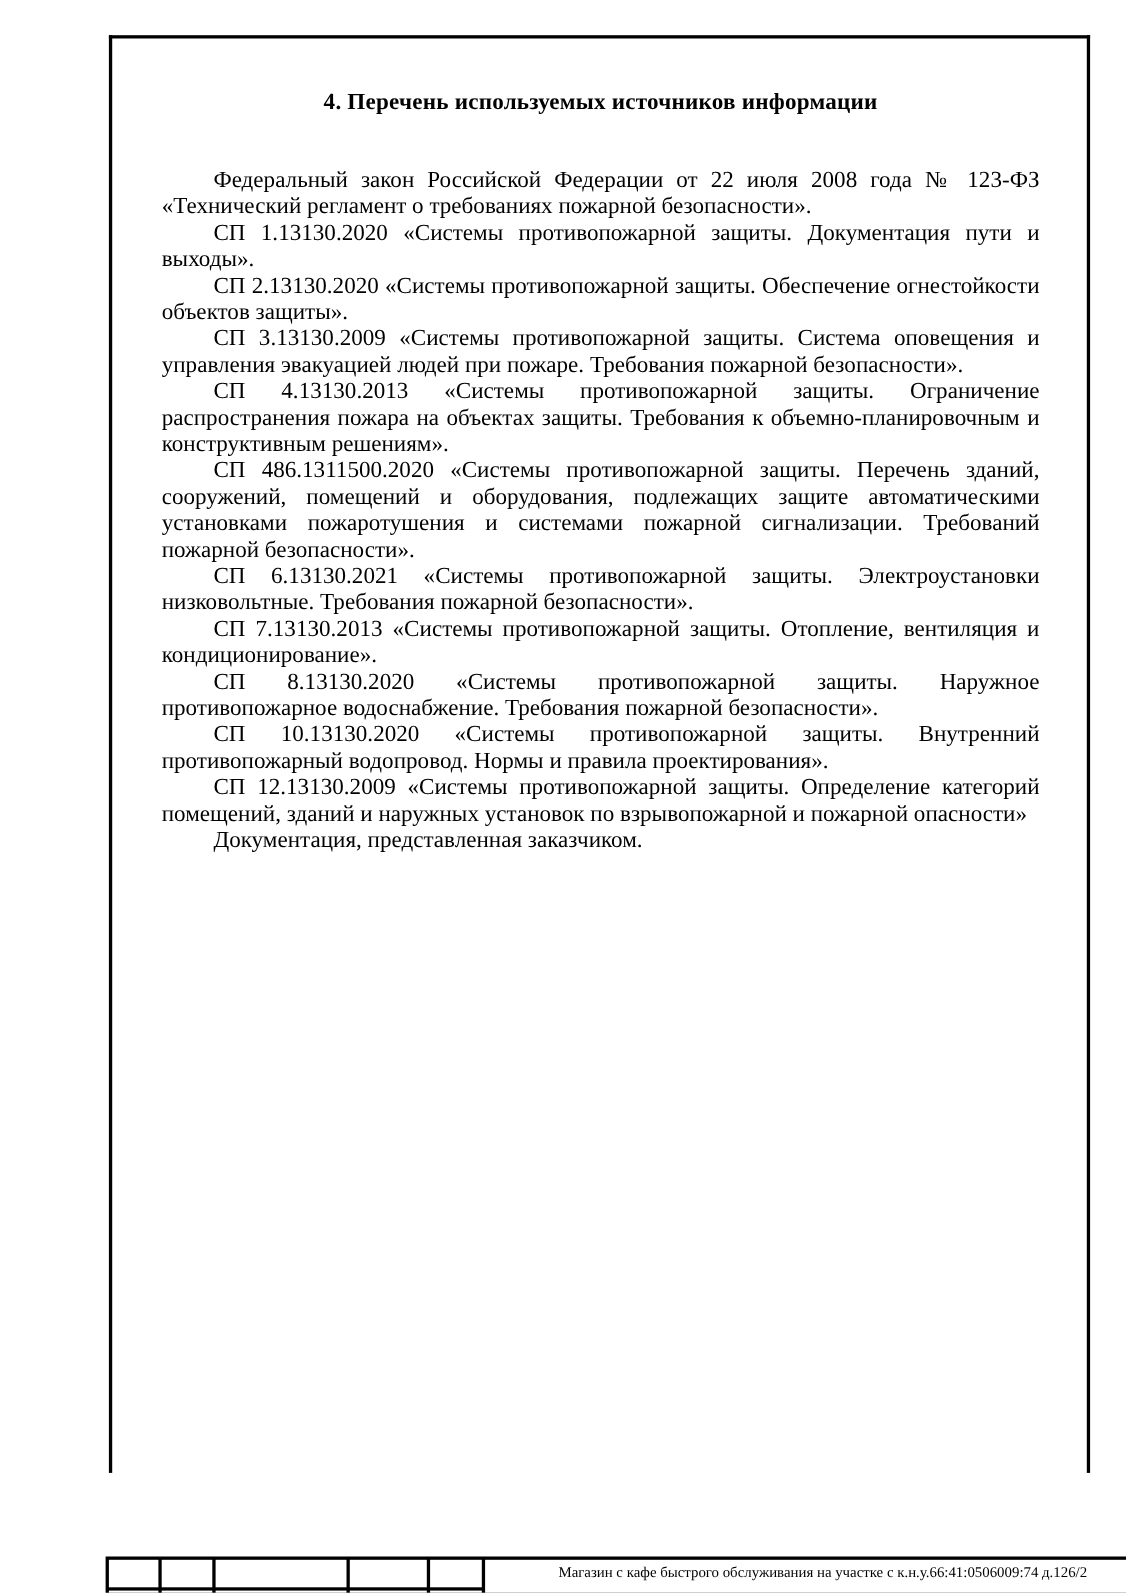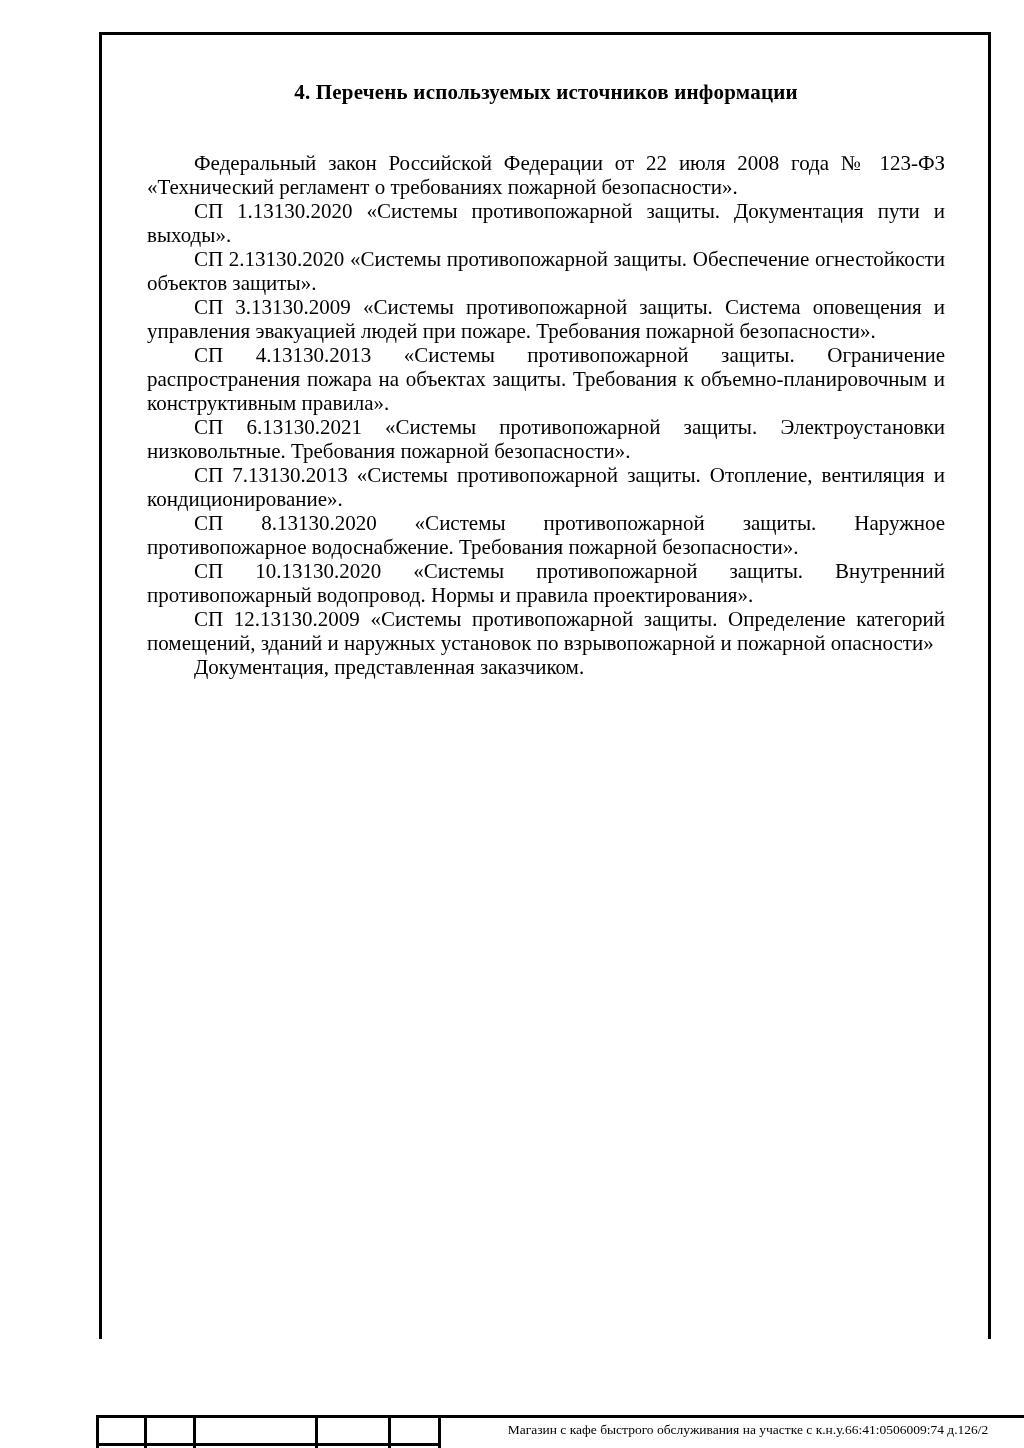--- a/index.html
+++ b/index.html
@@ -109,21 +109,22 @@
 <body>
 
 <div class="page-frame"></div>
 
 <div class="content">
   <h1 class="section-title">4. Перечень используемых источников информации</h1>
   <p class="body-par">Федеральный закон Российской Федерации от 22 июля 2008 года № 123-ФЗ «Технический регламент о требованиях пожарной безопасности».</p>
   <p class="body-par">СП 1.13130.2020 «Системы противопожарной защиты. Документация пути и выходы».</p>
   <p class="body-par">СП 2.13130.2020 «Системы противопожарной защиты. Обеспечение огнестойкости объектов защиты».</p>
   <p class="body-par">СП 3.13130.2009 «Системы противопожарной защиты. Система оповещения и управления эвакуацией людей при пожаре. Требования пожарной безопасности».</p>
-  <p class="body-par">СП 4.13130.2013 «Системы противопожарной защиты. Ограничение распространения пожара на объектах защиты. Требования к объемно-планировочным и конструктивным правила».</p>
+  <p class="body-par">СП 4.13130.2013 «Системы противопожарной защиты. Ограничение распространения пожара на объектах защиты. Требования к объемно-планировочным и конструктивным решениям».</p>
+  <p class="body-par">СП 486.1311500.2020 «Системы противопожарной защиты. Перечень зданий, сооружений, помещений и оборудования, подлежащих защите автоматическими установками пожаротушения и системами пожарной сигнализации. Требований пожарной безопасности».</p>
   <p class="body-par">СП 6.13130.2021 «Системы противопожарной защиты. Электроустановки низковольтные. Требования пожарной безопасности».</p>
   <p class="body-par">СП 7.13130.2013 «Системы противопожарной защиты. Отопление, вентиляция и кондиционирование».</p>
   <p class="body-par">СП 8.13130.2020 «Системы противопожарной защиты. Наружное противопожарное водоснабжение. Требования пожарной безопасности».</p>
   <p class="body-par">СП 10.13130.2020 «Системы противопожарной защиты. Внутренний противопожарный водопровод. Нормы и правила проектирования».</p>
   <p class="body-par">СП 12.13130.2009 «Системы противопожарной защиты. Определение категорий помещений, зданий и наружных установок по взрывопожарной и пожарной опасности»</p>
   <p class="body-par">Документация, представленная заказчиком.</p>
 </div>
 
 <div class="titleblock">
 

